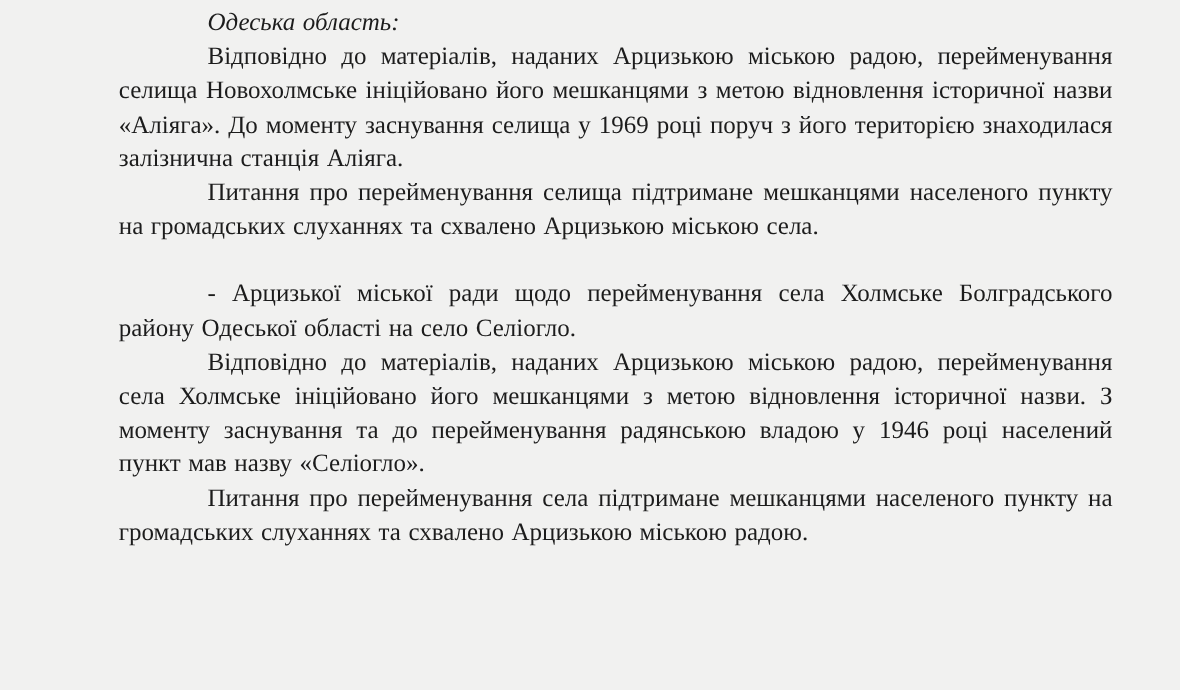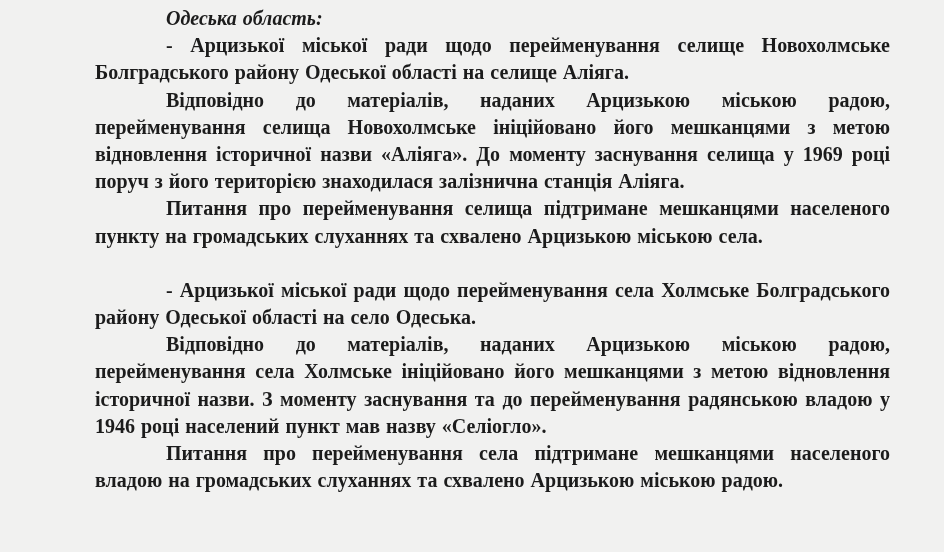--- a/index.html
+++ b/index.html
@@ -15,21 +15,20 @@
   }
   .page {
     box-sizing: border-box;
     width: 944px;
     height: 416px;
     padding: 5px 54px 12px 95px;
     font-family: "Liberation Serif", "DejaVu Serif", serif;
     font-size: 20px;
     line-height: 27.2px;
     color: #1c1c1c;
-    font-weight: bold;
   }
   .page p {
     margin: 0;
     padding: 0;
     text-align: justify;
     text-indent: 71px;
     word-spacing: 1px;
   }
   p.heading {
     font-style: italic;
@@ -39,27 +38,26 @@
     height: 27px;
   }
 </style>
 </head>
 <body style="background: rgb(241, 241, 240);">
 
 <div class="page" style="color: rgb(28, 28, 28);">
 
   <p class="heading">Одеська область:</p>
 
-  <p>- Арцизької міської ради щодо перейменування селище Новохолмське Болградського району Одеської області на селище Аліяга.</p>
 
   <p>Відповідно до матеріалів, наданих Арцизькою міською радою, перейменування селища Новохолмське ініційовано його мешканцями з метою відновлення історичної назви «Аліяга». До моменту заснування селища у 1969 році поруч з його територією знаходилася залізнична станція Аліяга.</p>
 
   <p>Питання про перейменування селища підтримане мешканцями населеного пункту на громадських слуханнях та схвалено Арцизькою міською села.</p>
 
   <div class="section-gap"></div>
 
-  <p>- Арцизької міської ради щодо перейменування села Холмське Болградського району Одеської області на село Одеська.</p>
+  <p>- Арцизької міської ради щодо перейменування села Холмське Болградського району Одеської області на село Селіогло.</p>
 
   <p>Відповідно до матеріалів, наданих Арцизькою міською радою, перейменування села Холмське ініційовано його мешканцями з метою відновлення історичної назви. З моменту заснування та до перейменування радянською владою у 1946 році населений пункт мав назву «Селіогло».</p>
 
-  <p>Питання про перейменування села підтримане мешканцями населеного владою на громадських слуханнях та схвалено Арцизькою міською радою.</p>
+  <p>Питання про перейменування села підтримане мешканцями населеного пункту на громадських слуханнях та схвалено Арцизькою міською радою.</p>
 
 </div>
 
 </body></html>

